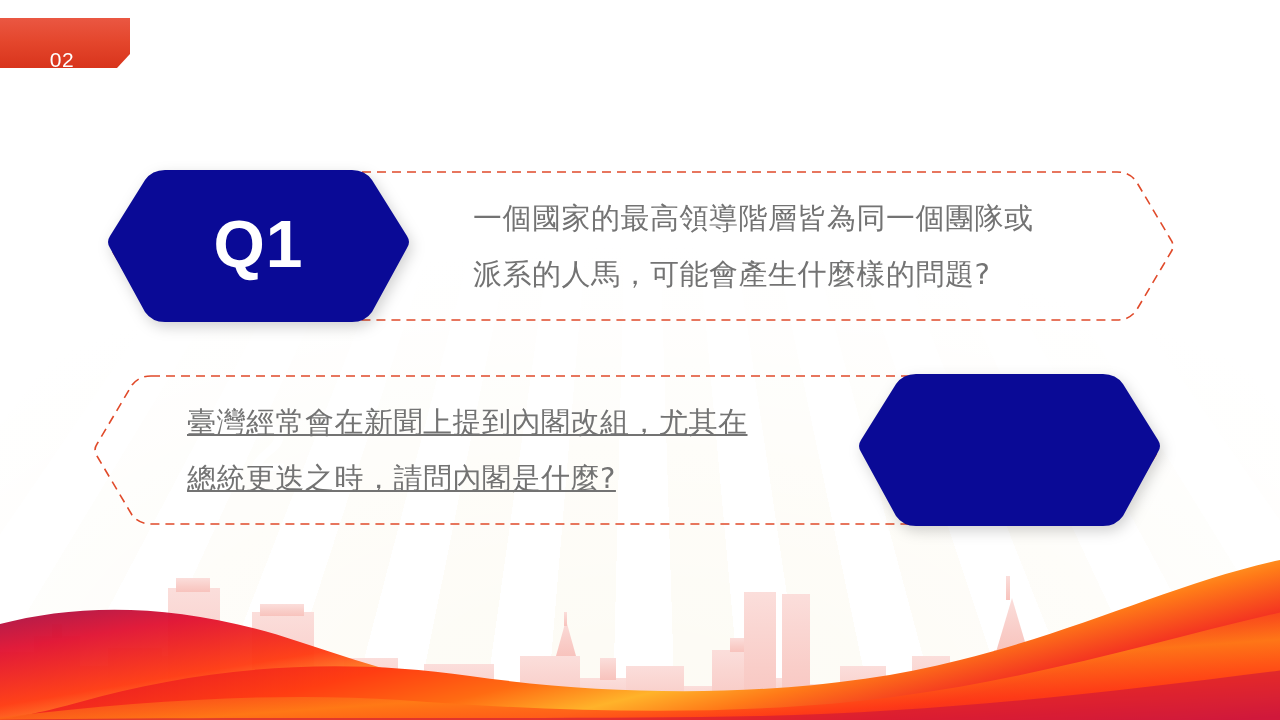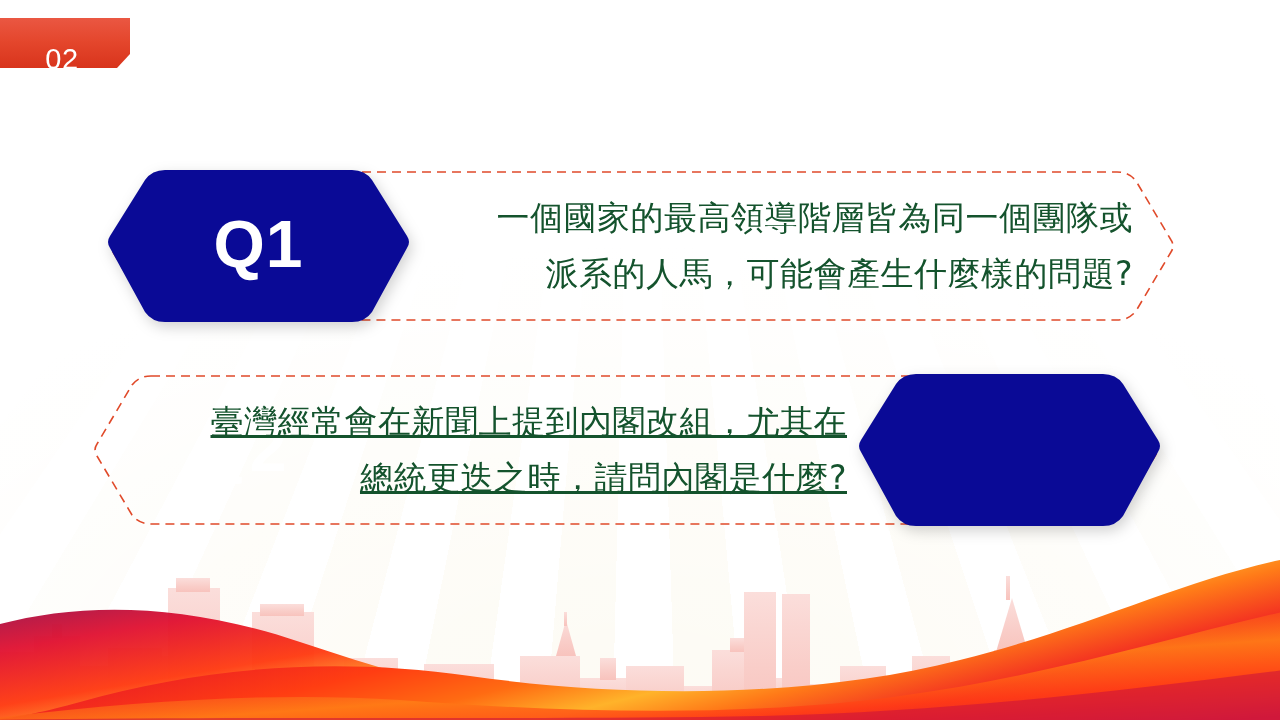--- a/index.html
+++ b/index.html
@@ -61,30 +61,30 @@
     position:absolute;
     left:0; top:18px;
     width:130px; height:50px;
     background:linear-gradient(180deg,#ea5742 0%,#e4462c 48%,#d8341c 100%);
     clip-path:polygon(0 0, 100% 0, 100% 72%, 90% 100%, 0 100%);
     box-shadow:3px 4px 7px rgba(0,0,0,.17);
     display:flex; align-items:center; justify-content:center;
   }
   .badge-num {
     color:#ffffff;
-    font-size:29px;
+    font-size:21px;
     font-weight:300;
     letter-spacing:.5px;
     padding-right:6px;
     line-height:1;
     margin-top:32px;
   }
 
   
-  .qa-row { position:absolute;text-align:right; }
+  .qa-row { position:absolute; }
   #qa-1 { left:107px; top:170px; width:1070px; height:152px; }
   #qa-2 { left:91px; top:374px; width:1070px; height:152px; }
 
   
   .dash-outline {
     position:absolute; inset:0;
     pointer-events:none;
   }
 
   
@@ -106,22 +106,22 @@
     letter-spacing:1px;
     line-height:1;
     padding-bottom:4px;
   }
 
   
   .qtext {
     position:absolute;
     top:50%;
     transform:translateY(-50%);
-    color:#14532d;
-    font-size:33px;
+    color:#737373;
+    font-size:29px;
     line-height:56px;
     letter-spacing:.5px;
     white-space:pre-line;
     font-family:"DejaVu Sans", "Liberation Sans", sans-serif;
   }
   #qa-1 .qtext { left:366px; width:660px; }
   #qa-2 .qtext { left:96px;  width:660px;text-decoration:underline; }
 </style>
 </head>
 <body>

